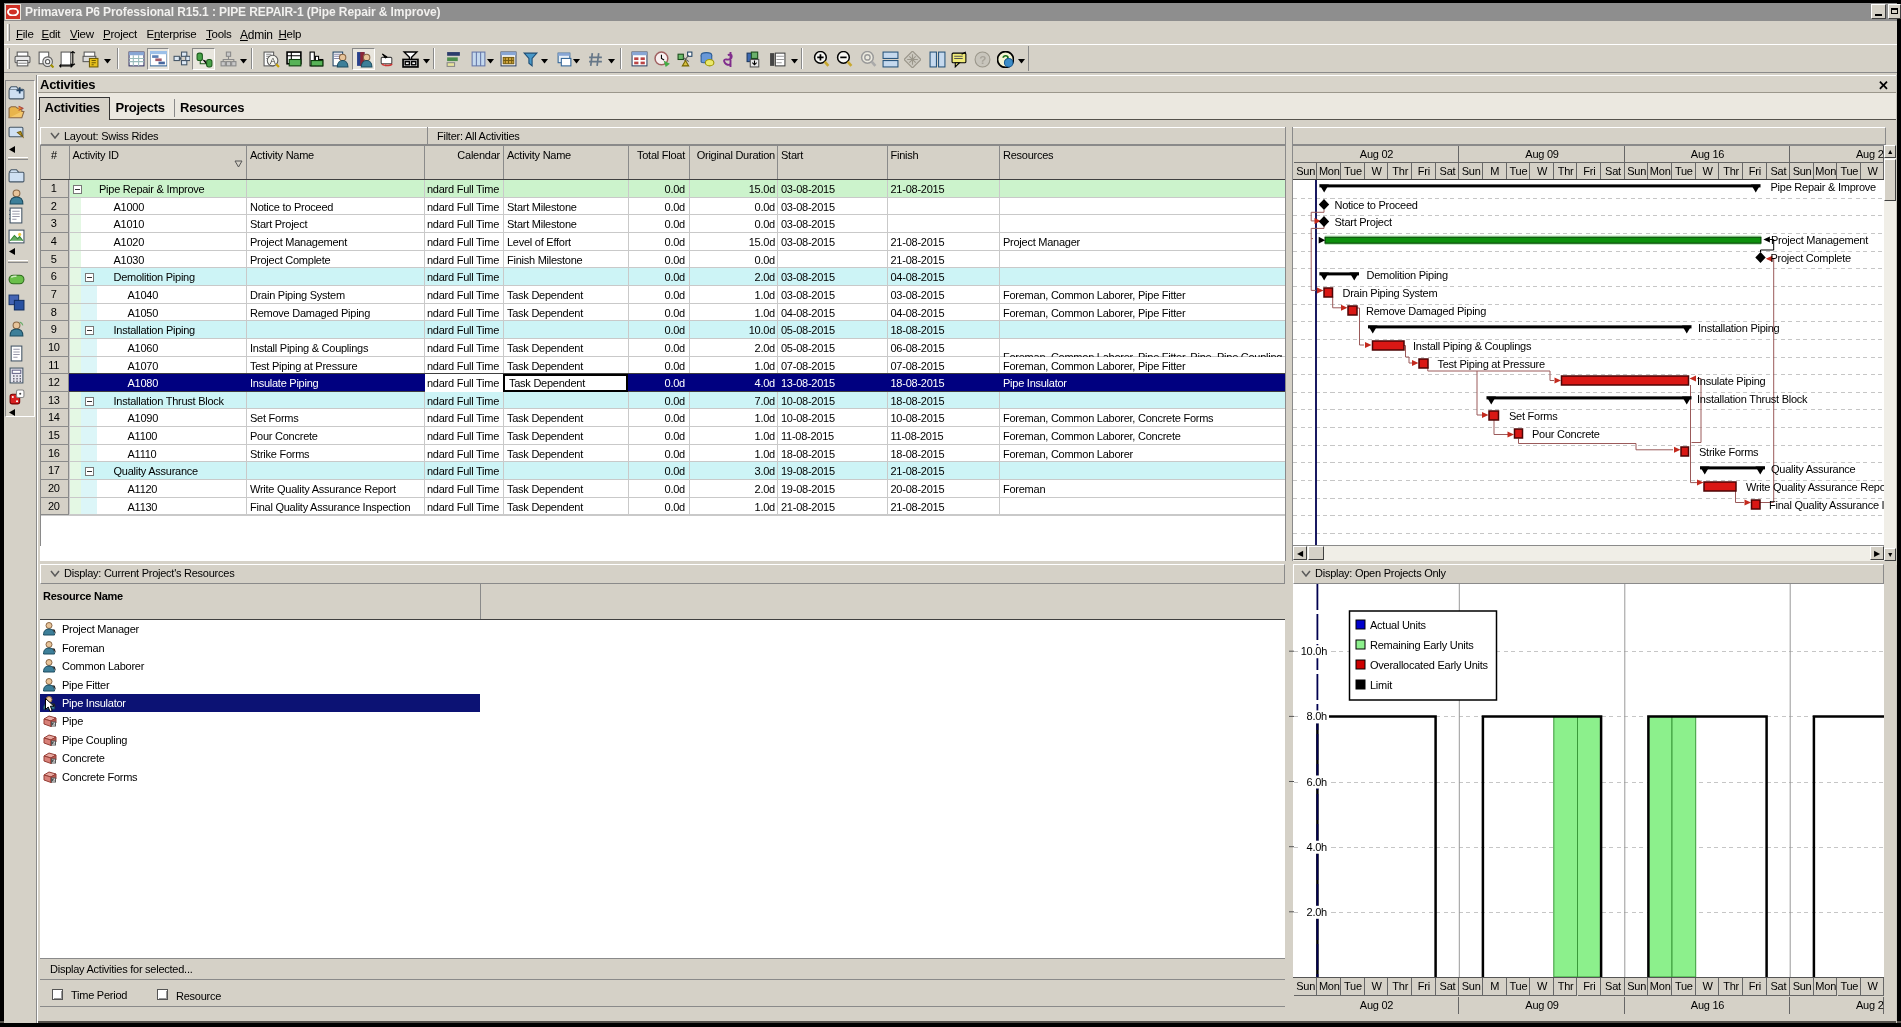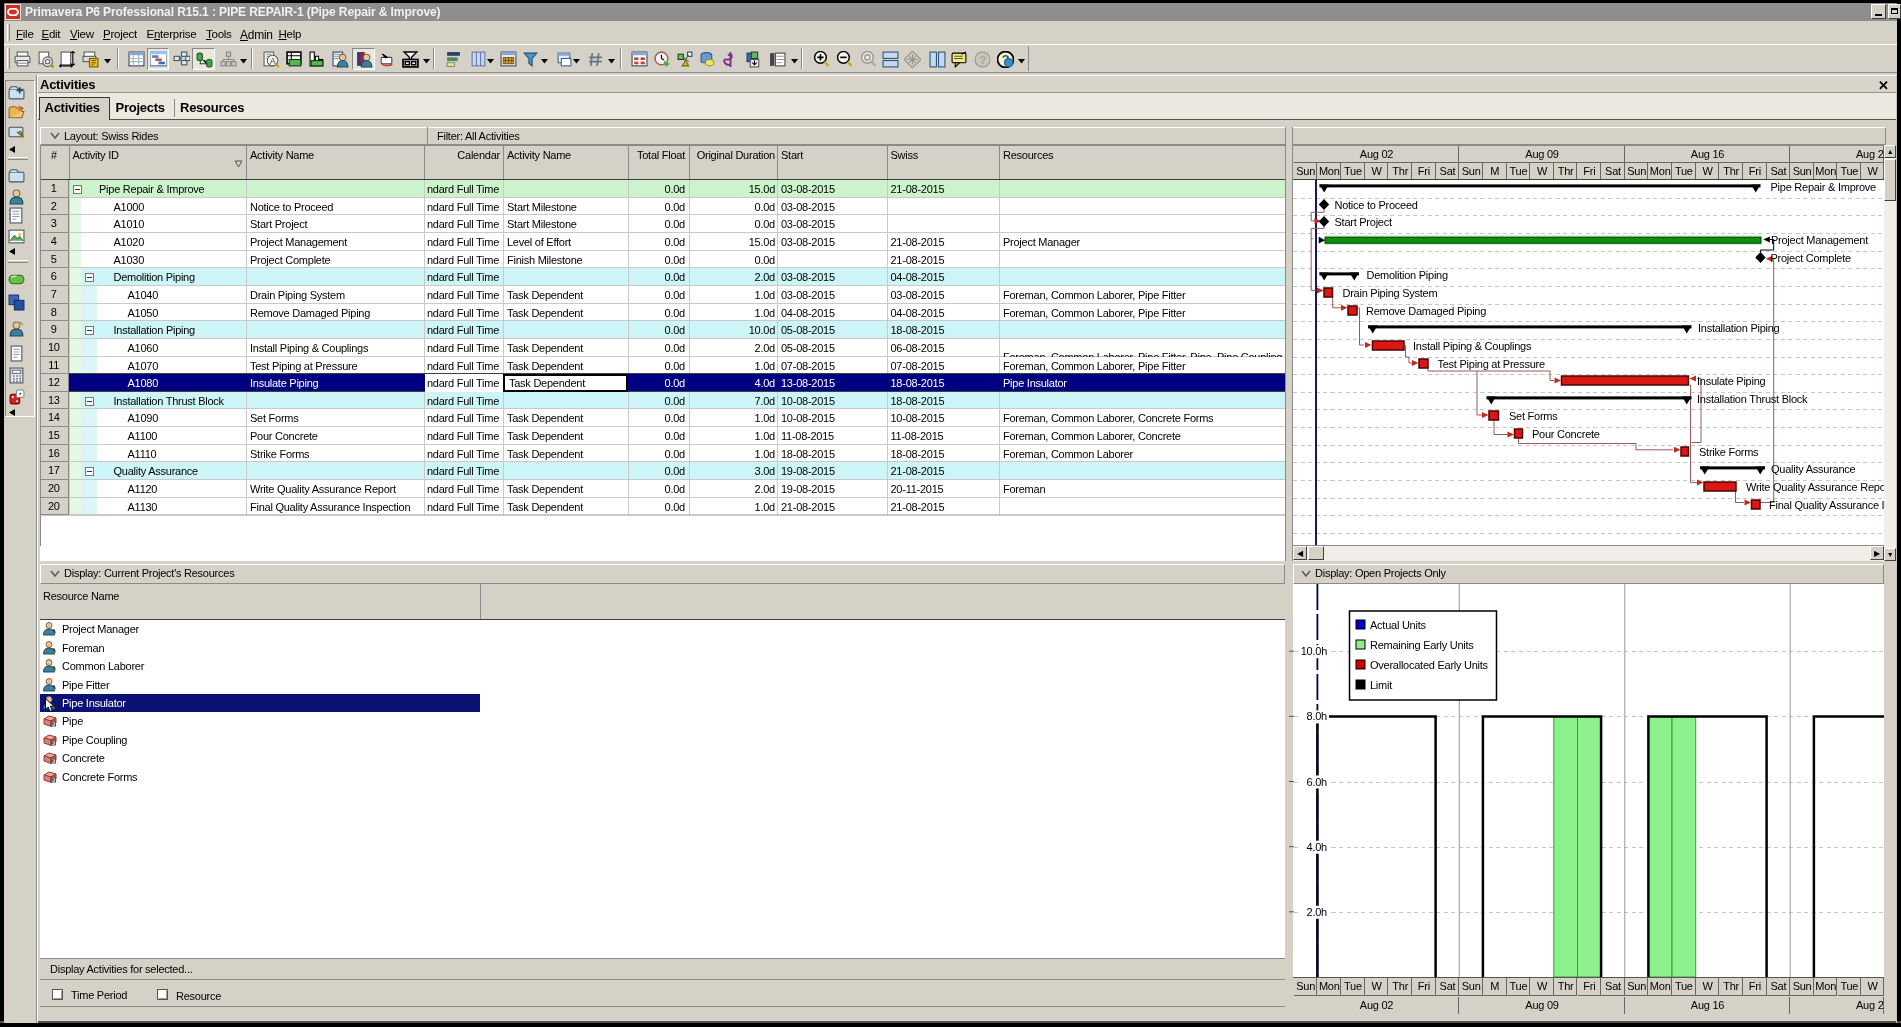--- a/index.html
+++ b/index.html
@@ -369,21 +369,21 @@
 <div style="position:absolute;left:1285px;top:127px;width:1px;height:18px;background:#8a8a8a"></div>
 <div style="position:absolute;left:40px;top:145px;width:1245px;height:35px;background:#d5d1c7"></div>
 <div style="position:absolute;left:54px;top:149px;white-space:nowrap;transform:translateX(-50%)">#</div>
 <div style="position:absolute;left:72.5px;top:149px;white-space:nowrap;">Activity ID</div>
 <div style="position:absolute;left:250px;top:149px;white-space:nowrap;">Activity Name</div>
 <div style="position:absolute;left:500px;top:149px;white-space:nowrap;transform:translateX(-100%)">Calendar</div>
 <div style="position:absolute;left:507px;top:149px;white-space:nowrap;">Activity Name</div>
 <div style="position:absolute;left:685px;top:149px;white-space:nowrap;transform:translateX(-100%)">Total Float</div>
 <div style="position:absolute;left:775px;top:149px;white-space:nowrap;transform:translateX(-100%)">Original Duration</div>
 <div style="position:absolute;left:781px;top:149px;white-space:nowrap;">Start</div>
-<div style="position:absolute;left:890.5px;top:149px;white-space:nowrap;">Swiss</div>
+<div style="position:absolute;left:890.5px;top:149px;white-space:nowrap;">Finish</div>
 <div style="position:absolute;left:1003px;top:149px;white-space:nowrap;">Resources</div>
 <div style="position:absolute;left:40px;top:145px;width:1px;height:35px;background:#8a8a8a"></div>
 <div style="position:absolute;left:68.5px;top:145px;width:1px;height:35px;background:#8a8a8a"></div>
 <div style="position:absolute;left:246px;top:145px;width:1px;height:35px;background:#8a8a8a"></div>
 <div style="position:absolute;left:424px;top:145px;width:1px;height:35px;background:#8a8a8a"></div>
 <div style="position:absolute;left:503px;top:145px;width:1px;height:35px;background:#8a8a8a"></div>
 <div style="position:absolute;left:627.5px;top:145px;width:1px;height:35px;background:#8a8a8a"></div>
 <div style="position:absolute;left:688.5px;top:145px;width:1px;height:35px;background:#8a8a8a"></div>
 <div style="position:absolute;left:777px;top:145px;width:1px;height:35px;background:#8a8a8a"></div>
 <div style="position:absolute;left:886.5px;top:145px;width:1px;height:35px;background:#8a8a8a"></div>
@@ -807,21 +807,21 @@
 <div style="position:absolute;left:999px;top:480px;width:1px;height:18px;background:#c9c9c9"></div>
 <div style="position:absolute;left:1285px;top:480px;width:1px;height:18px;background:#c9c9c9"></div>
 <div style="position:absolute;left:1285px;top:480px;width:1px;height:18px;background:#8a8a8a"></div>
 <div style="position:absolute;left:127.5px;top:483px;white-space:nowrap;">A1120</div>
 <div style="position:absolute;left:250px;top:483px;white-space:nowrap;">Write Quality Assurance Report</div>
 <div style="position:absolute;left:427px;top:483px;white-space:nowrap;">ndard Full Time</div>
 <div style="position:absolute;left:507px;top:483px;white-space:nowrap;">Task Dependent</div>
 <div style="position:absolute;left:685px;top:483px;white-space:nowrap;transform:translateX(-100%)">0.0d</div>
 <div style="position:absolute;left:775px;top:483px;white-space:nowrap;transform:translateX(-100%)">2.0d</div>
 <div style="position:absolute;left:781px;top:483px;white-space:nowrap;">19-08-2015</div>
-<div style="position:absolute;left:890.5px;top:483px;white-space:nowrap;">20-11-2015</div>
+<div style="position:absolute;left:890.5px;top:483px;white-space:nowrap;">20-08-2015</div>
 <div style="position:absolute;left:1003px;top:483px;white-space:nowrap;">Foreman</div>
 <div style="position:absolute;left:40px;top:498px;width:28.5px;height:17px;background:#d5d1c7;border-right:1px solid #8a8a8a;border-bottom:1px solid #8a8a8a;text-align:center;padding-top:2px">20</div>
 <div style="position:absolute;left:68.5px;top:498px;width:12px;height:17px;background:#e4f8e4"></div>
 <div style="position:absolute;left:80.5px;top:498px;width:16.5px;height:17px;background:#dcf6f8"></div>
 <div style="position:absolute;left:97px;top:498px;width:1188px;height:17px;background:#fff"></div>
 <div style="position:absolute;left:68.5px;top:514px;width:1216.5px;height:1px;background:#c9c9c9"></div>
 <div style="position:absolute;left:68.5px;top:498px;width:1px;height:17px;background:#c9c9c9"></div>
 <div style="position:absolute;left:246px;top:498px;width:1px;height:17px;background:#c9c9c9"></div>
 <div style="position:absolute;left:424px;top:498px;width:1px;height:17px;background:#c9c9c9"></div>
 <div style="position:absolute;left:503px;top:498px;width:1px;height:17px;background:#c9c9c9"></div>
@@ -1021,21 +1021,21 @@
 <div style="position:absolute;left:1884px;top:159px;width:12px;height:42px;background:#d5d1c7;border:1px solid #fff;border-right-color:#404040;border-bottom-color:#404040"></div>
 <div style="position:absolute;left:1884px;top:548px;width:12px;height:13px;background:#d5d1c7;border:1px solid #fff;border-right-color:#404040;border-bottom-color:#404040;text-align:center;font-size:7px;line-height:11px">▼</div>
 <div style="position:absolute;left:1896px;top:75px;width:1px;height:948px;background:#c8c5bc"></div>
 <div style="position:absolute;left:38px;top:561px;width:1859px;height:4px;background:#d5d1c7"></div>
 <div style="position:absolute;left:40px;top:564px;width:1245px;height:20px;background:#d5d1c7;border:1px solid #fff;border-right-color:#8a8a8a;border-bottom-color:#8a8a8a"></div>
 <svg style="position:absolute;left:50px;top:570px" width="10" height="7">
     <path d="M1,1 L5,6 L9,1" stroke="#5a5a5a" stroke-width="1.5" fill="none"></path>
   </svg>
 <div style="position:absolute;left:64px;top:567px;white-space:nowrap;">Display: Current Project's Resources</div>
 <div style="position:absolute;left:40px;top:584px;width:1245px;height:36px;background:#d5d1c7"></div>
-<div style="position:absolute;left:43px;top:590px;white-space:nowrap;">Resource Name</div>
+<div style="position:absolute;left:43px;top:590px;white-space:nowrap;font-weight:bold;">Resource Name</div>
 <div style="position:absolute;left:480px;top:584px;width:1px;height:36px;background:#8a8a8a"></div>
 <div style="position:absolute;left:40px;top:619px;width:1245px;height:1px;background:#404040"></div>
 <div style="position:absolute;left:40px;top:620px;width:1245px;height:338px;background:#fff"></div>
 <svg style="position:absolute;left:42px;top:621px" width="16" height="16" viewBox="0 0 16 16">
     <circle cx="7" cy="4.5" r="3" fill="#e8c49a" stroke="#864"></circle>
     <path d="M1.5,14 c0,-4.5 2.5,-6 5.5,-6 c3,0 5.5,1.5 5.5,6 z" fill="#3d7f99" stroke="#1c4c60"></path>
     <path d="M10,8 l4,5 l-1.2,-4.2 z" fill="#222"></path>
   </svg>
 <div style="position:absolute;left:62px;top:623px;white-space:nowrap;">Project Manager</div>
 <svg style="position:absolute;left:42px;top:640px" width="16" height="16" viewBox="0 0 16 16">

